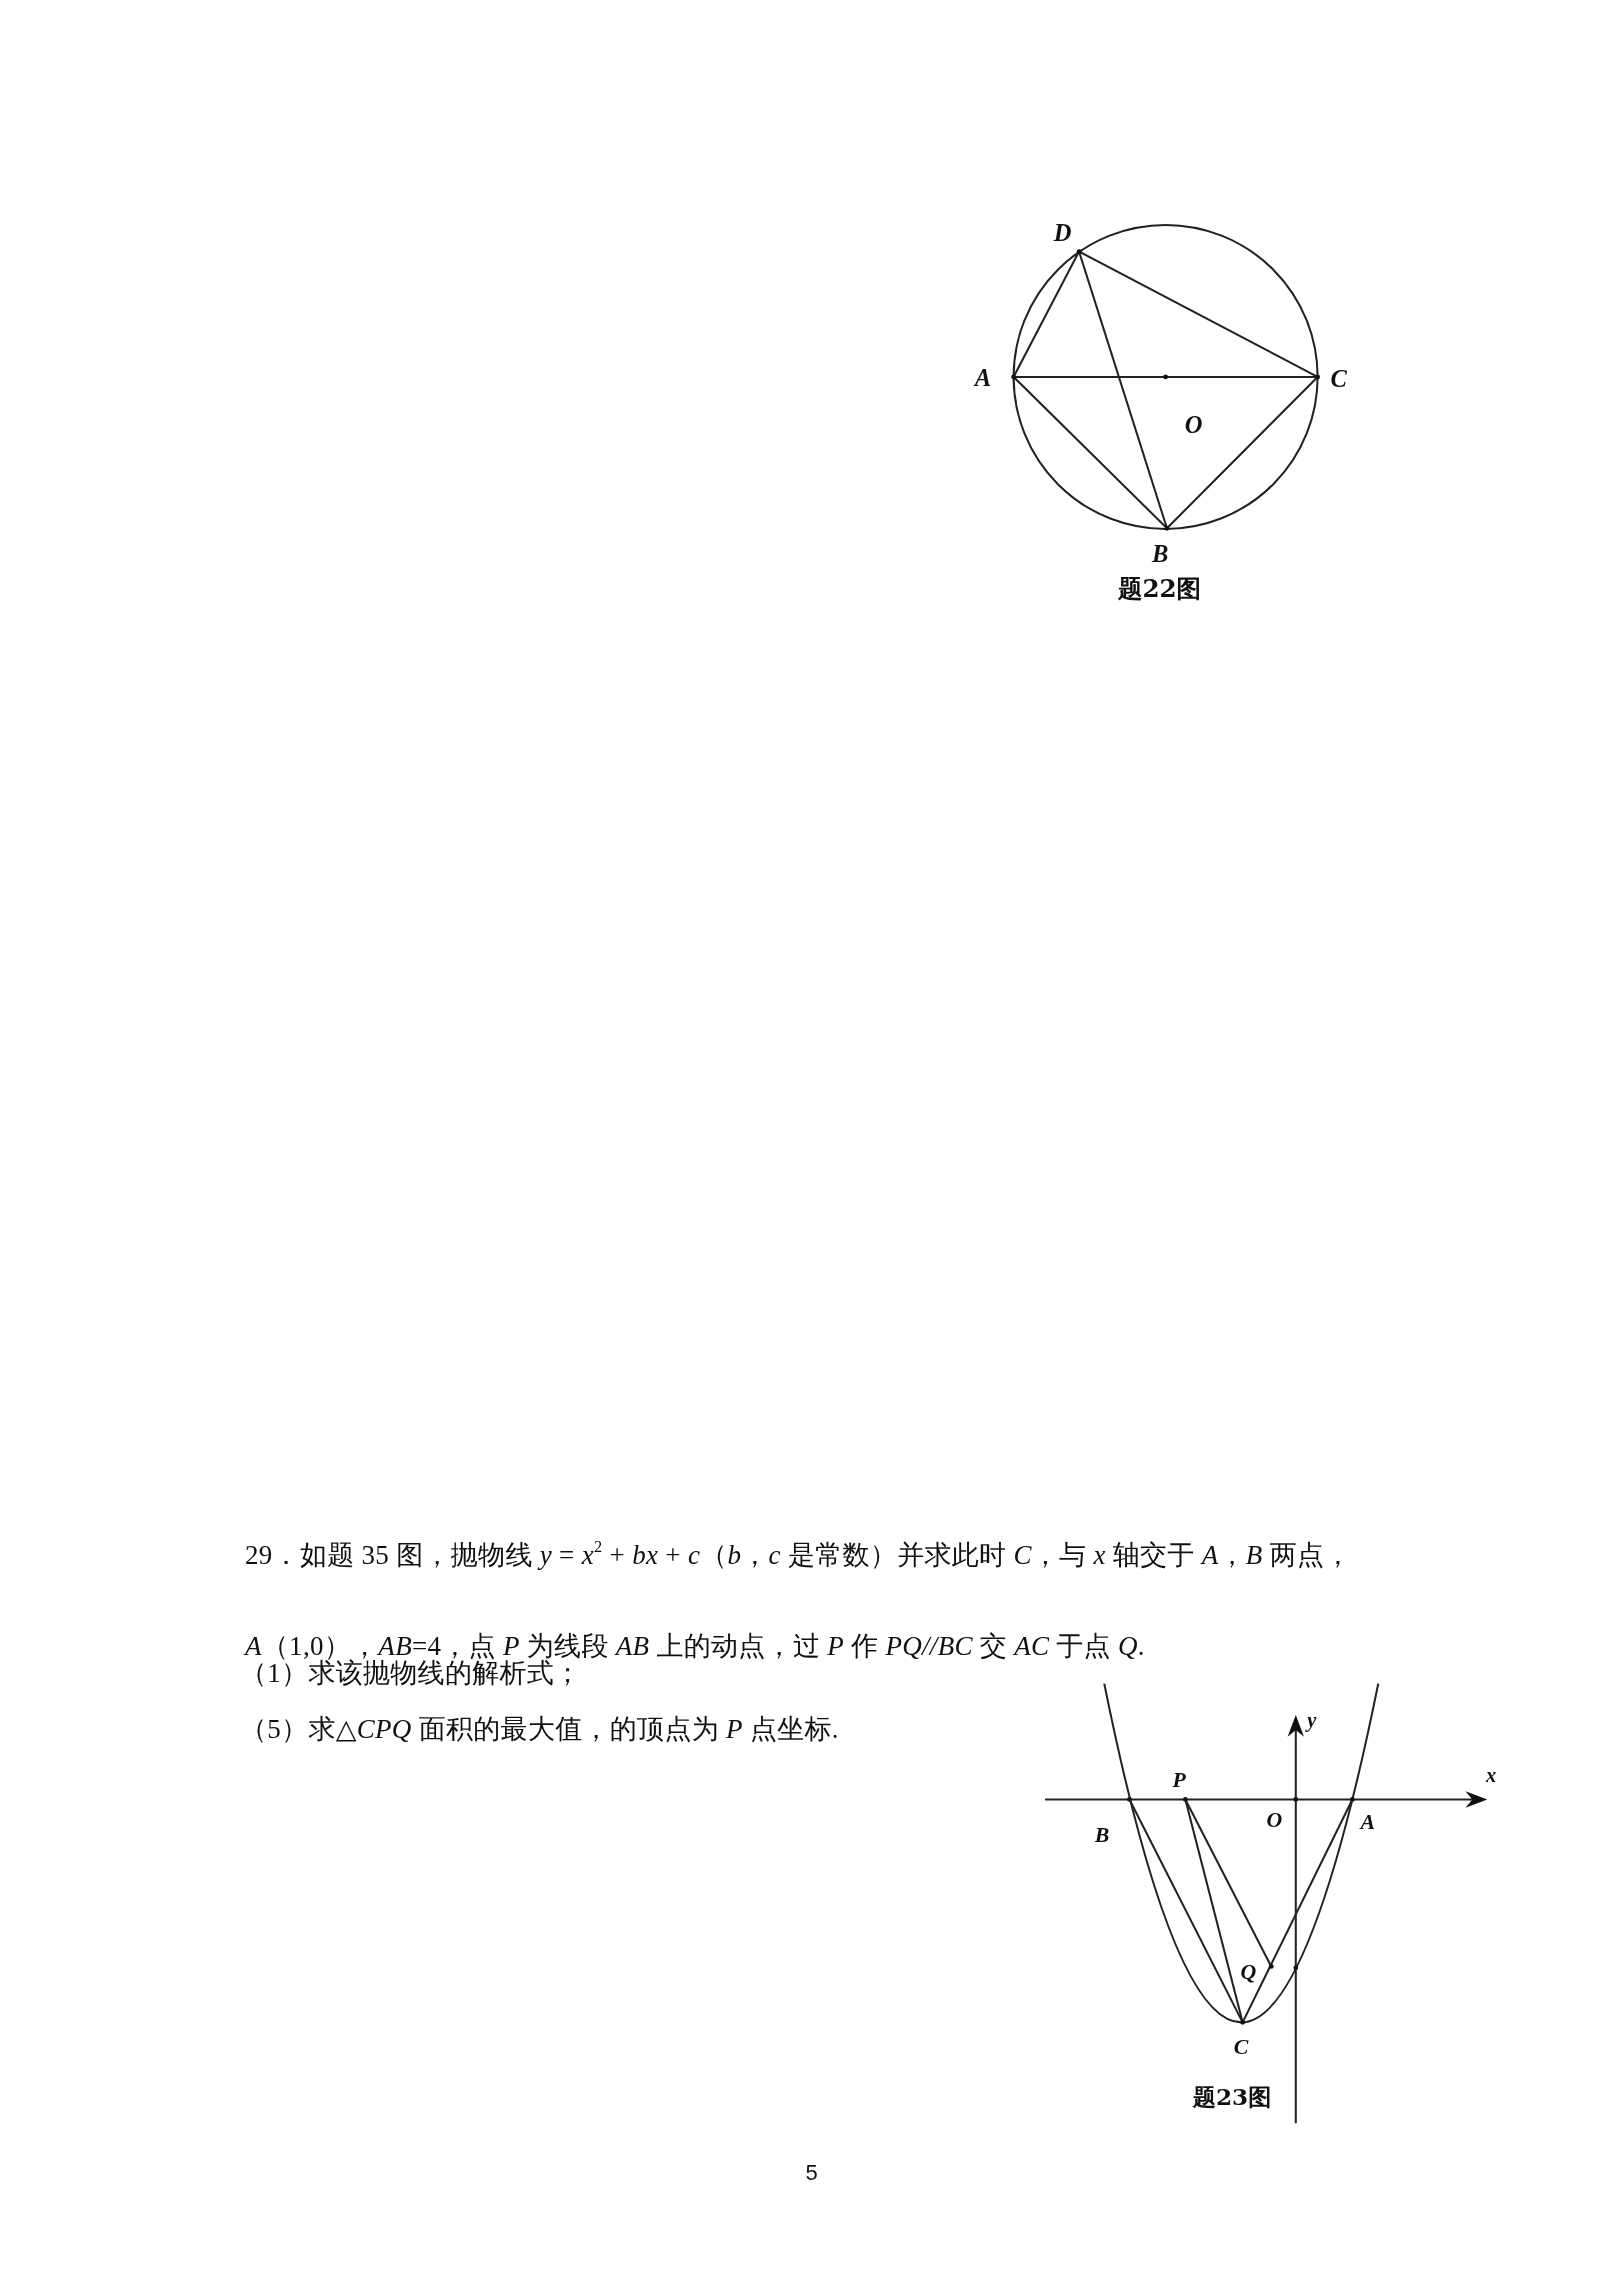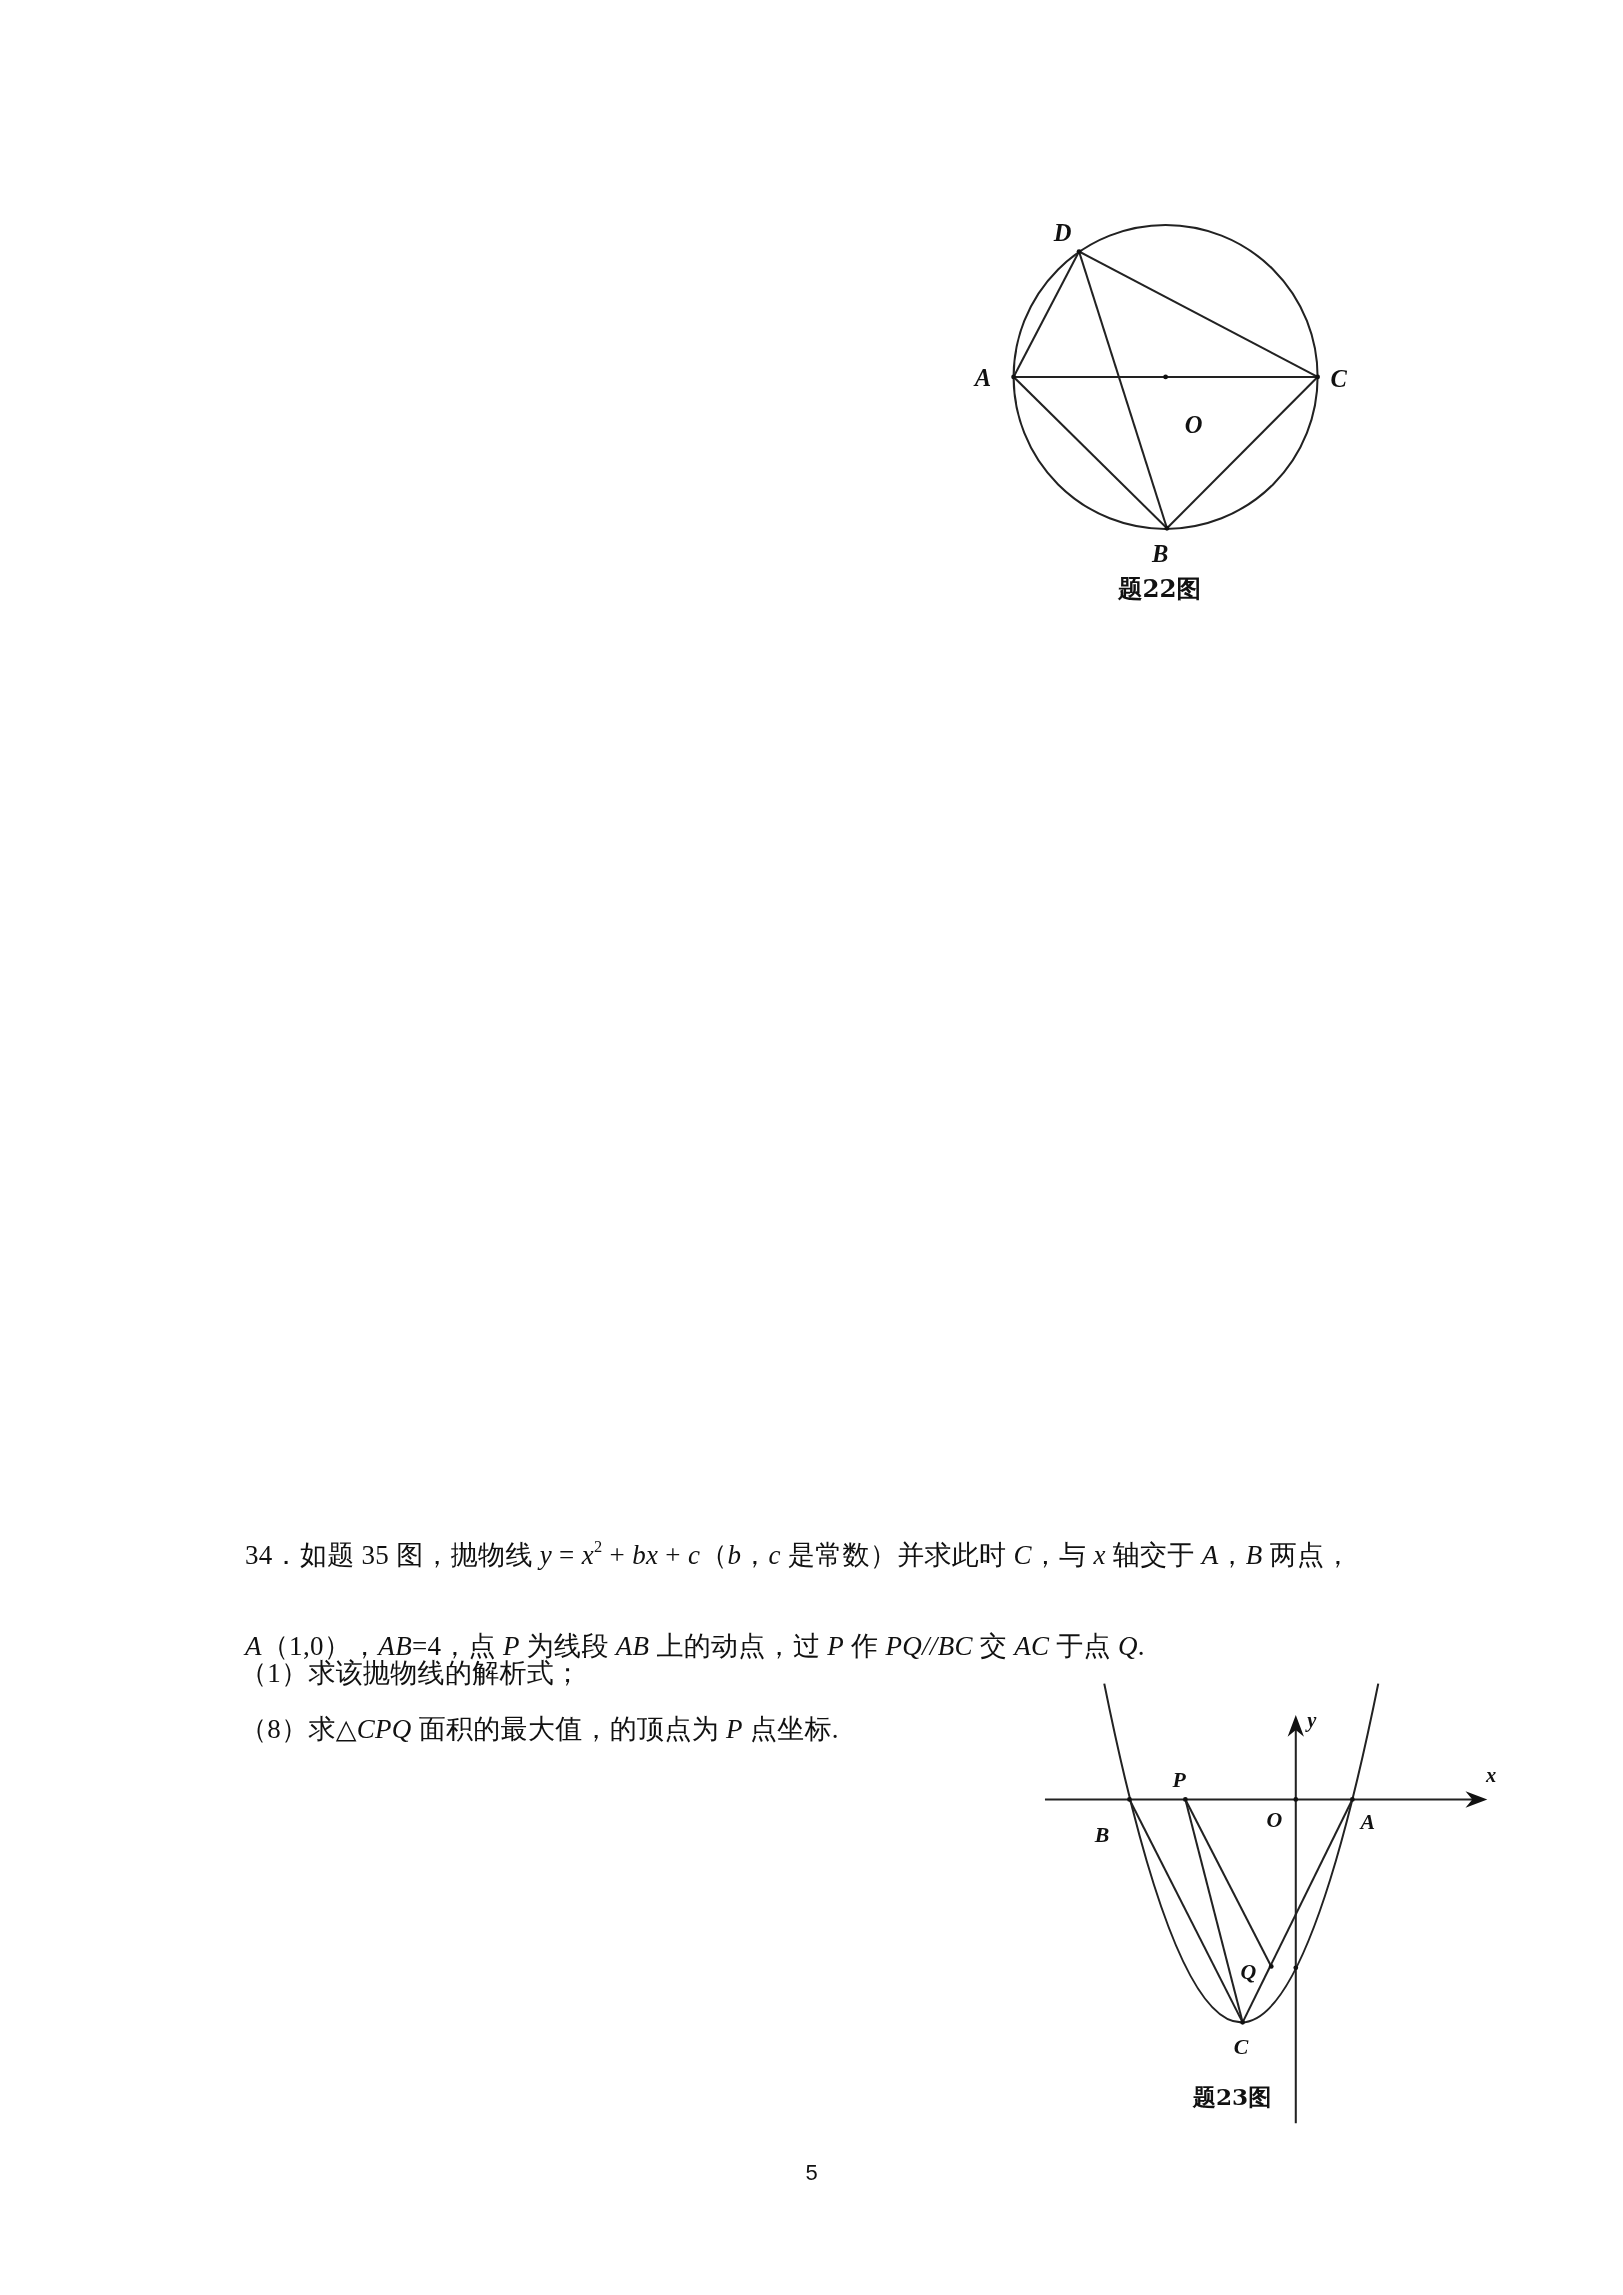--- a/index.html
+++ b/index.html
@@ -70,27 +70,27 @@
   <text class="lbl" x="1720" y="2622" style="font-size:32px">P</text>
   <text class="lbl" x="1858" y="2680" style="font-size:32px">O</text>
   <text class="lbl" x="1996" y="2684" style="font-size:32px">A</text>
   <text class="lbl" x="1606" y="2702" style="font-size:32px">B</text>
   <text class="lbl" x="1820" y="2904" style="font-size:32px">Q</text>
   <text class="lbl" x="1810" y="3014" style="font-size:32px">C</text>
   <text class="cap" x="1750" y="3088" style="font-size:34px">题23图</text>
 </svg>
 
 <div class="line" style="top:1537px;">
-  <span>34．</span><span>如题 35 图，抛物线 </span><i>y</i><span> = </span><i>x</i><sup>2</sup><span> + </span><i>bx</i><span> + </span><i>c</i><span>（</span><i>b</i><span>，</span><i>c</i><span> 是常数）并求此时 </span><i>C</i><span>，与 </span><i>x</i><span> 轴交于 </span><i>A</i><span>，</span><i>B</i><span> 两点，</span>
+  <span>29．</span><span>如题 35 图，抛物线 </span><i>y</i><span> = </span><i>x</i><sup>2</sup><span> + </span><i>bx</i><span> + </span><i>c</i><span>（</span><i>b</i><span>，</span><i>c</i><span> 是常数）并求此时 </span><i>C</i><span>，与 </span><i>x</i><span> 轴交于 </span><i>A</i><span>，</span><i>B</i><span> 两点，</span>
 </div>
 
 <div class="line" style="top:1628px;">
   <i>A</i><span>（1,0），</span><i>AB</i><span>=4，点 </span><i>P</i><span> 为线段 </span><i>AB</i><span> 上的动点，过 </span><i>P</i><span> 作 </span><i>PQ//BC</i><span> 交 </span><i>AC</i><span> 于点 </span><i>Q</i><span>.</span>
 </div>
 
 <div class="line" style="top:1655px;left:240px;">（1）求该抛物线的解析式；</div>
 
 <div class="line" style="top:1711px;left:240px;">
-  <span>（8）求△</span><i>CPQ</i><span> 面积的最大值，的顶点为 </span><i>P</i><span> 点坐标.</span>
+  <span>（5）求△</span><i>CPQ</i><span> 面积的最大值，的顶点为 </span><i>P</i><span> 点坐标.</span>
 </div>
 
 <div class="page-num">5</div>
 
 
 </body></html>

